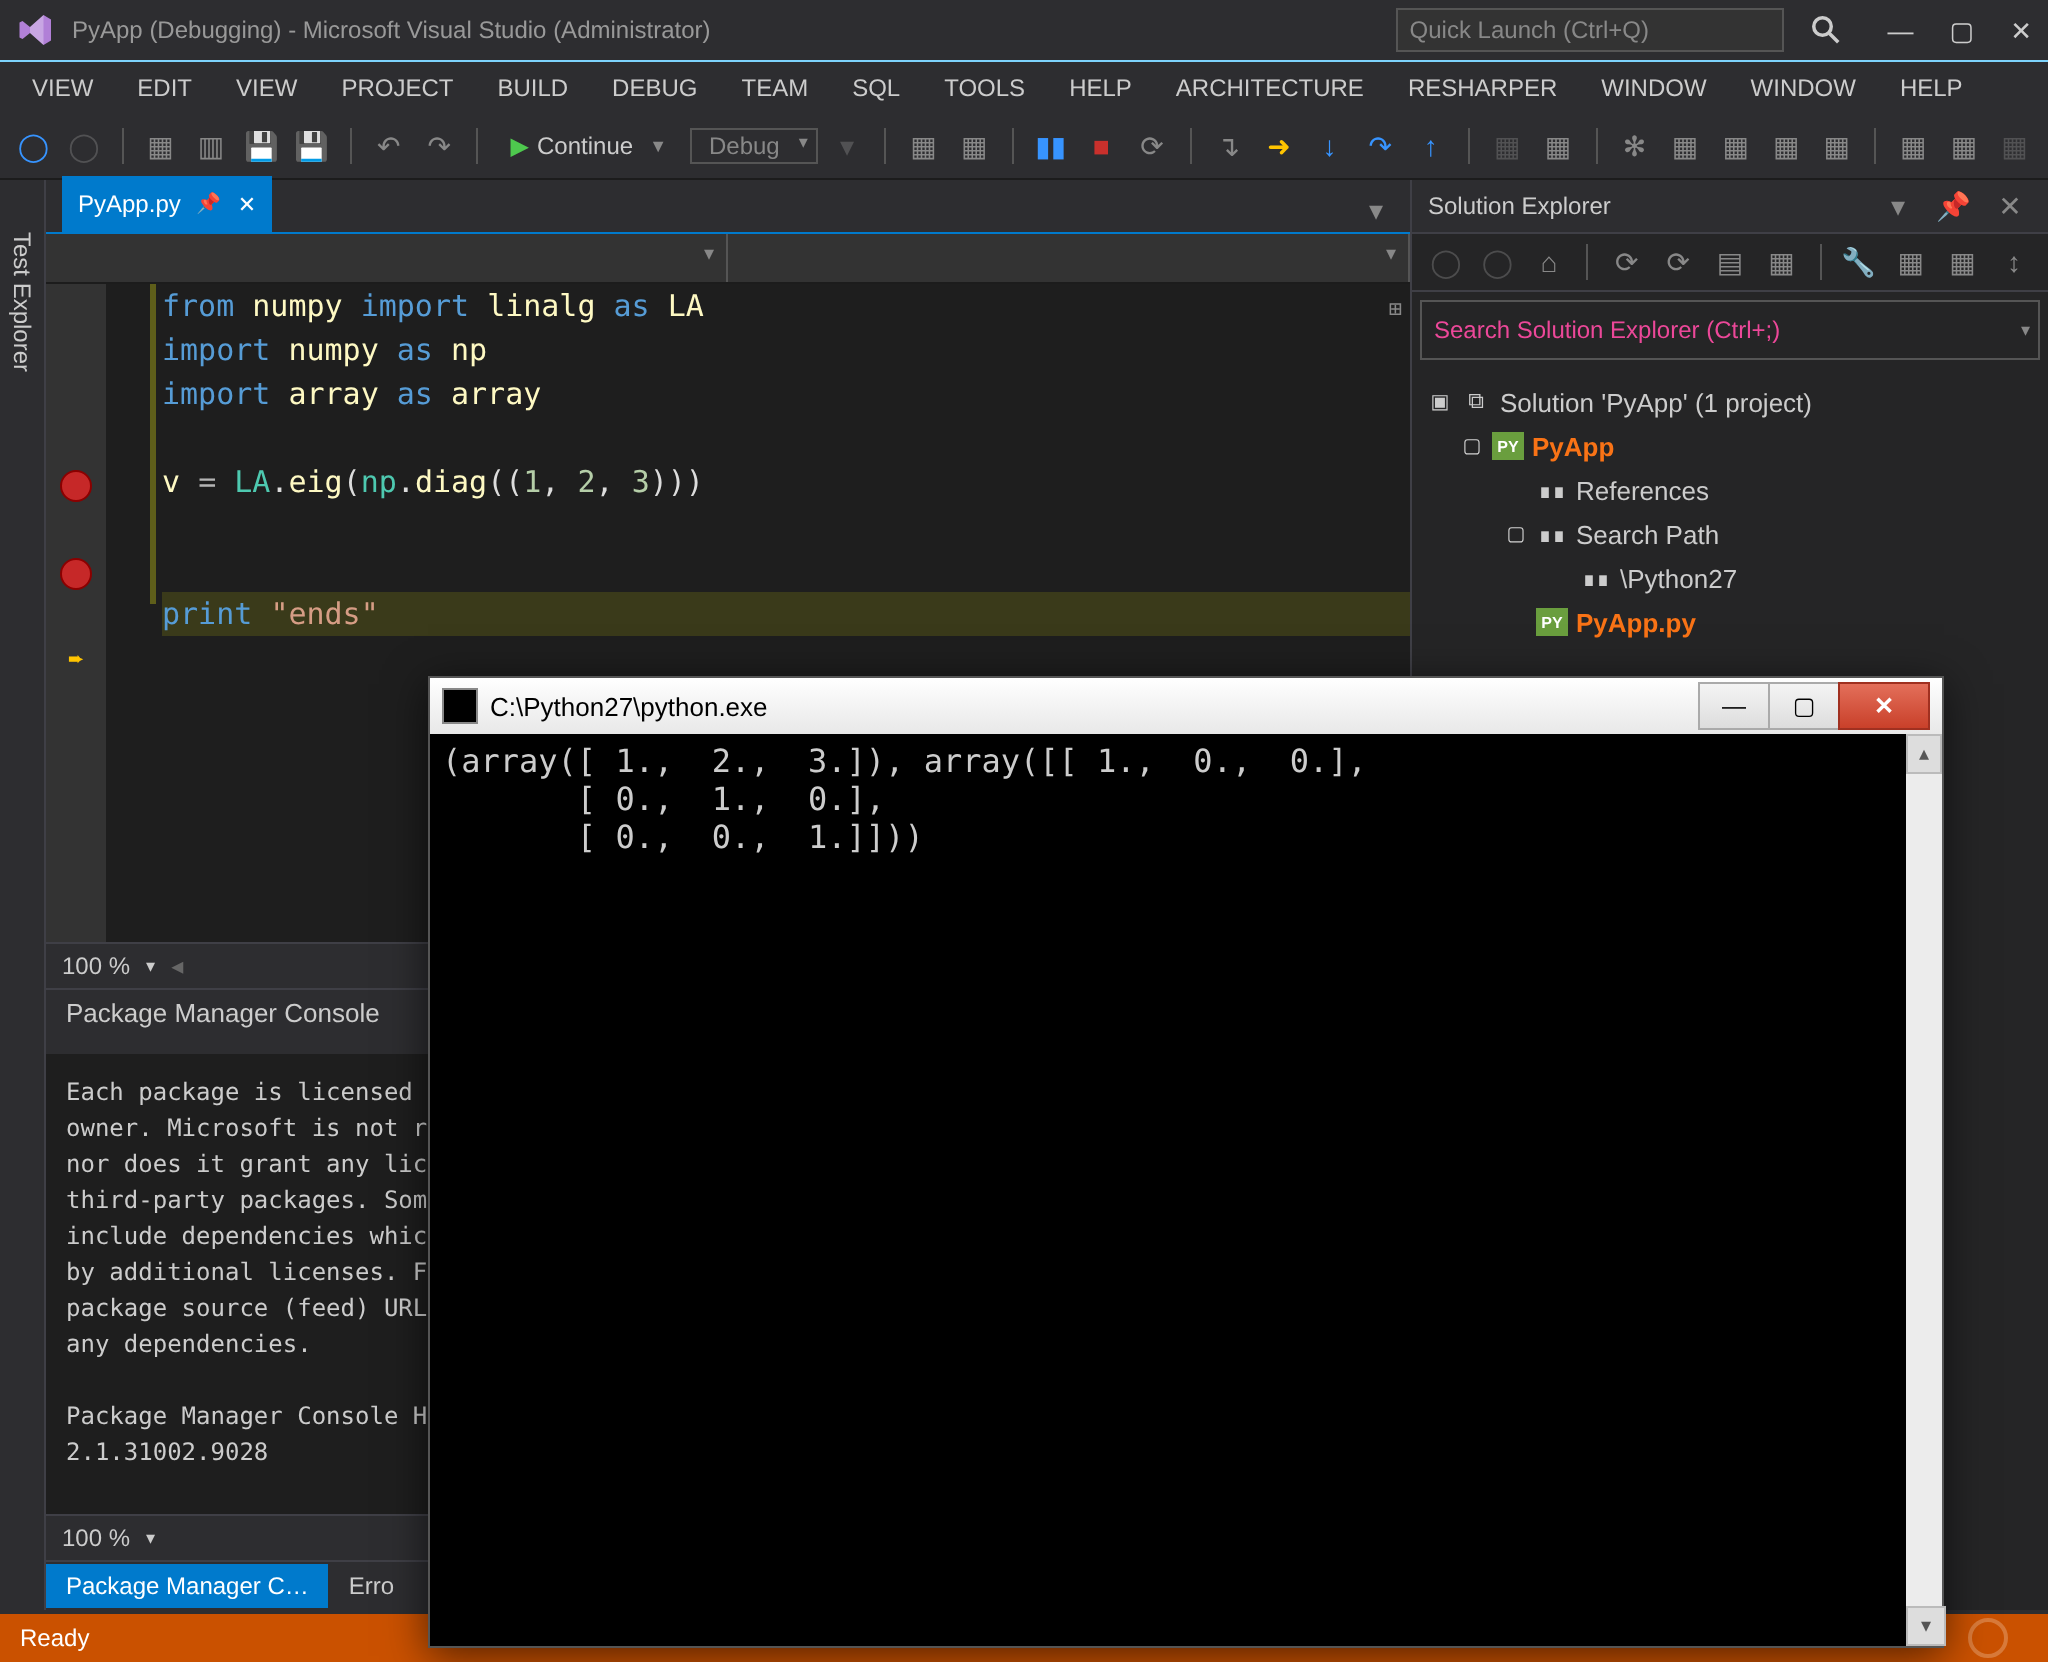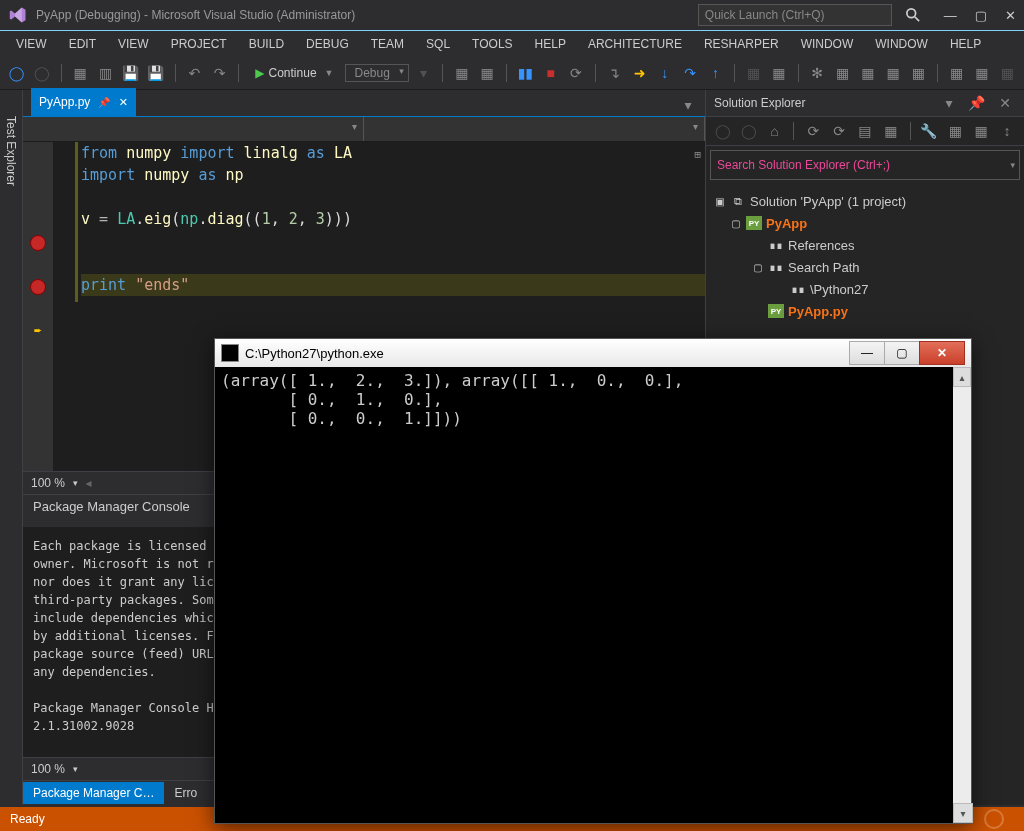--- a/index.html
+++ b/index.html
@@ -203,20 +203,21 @@
         <div class="gline"></div>
         <div class="gline">
             <div class="bp-arrow">➨</div>
           </div>
       </div>
       <div style="width:22px;background:#1e1e1e"></div>
       <div class="code-lines">
         <div class="stripe"></div>
         <div><span class="kw">from </span><span class="fn">numpy </span><span class="kw">import </span><span class="fn">linalg </span><span class="kw">as </span><span class="fn">LA</span></div>
         <div><span class="kw">import </span><span class="fn">numpy </span><span class="kw">as </span><span class="fn">np</span></div>
+        <div><span class="kw">import </span><span class="fn">array </span><span class="kw">as </span><span class="fn">array</span></div>
         <div>&nbsp;</div>
         <div><span class="fn">v </span><span class="op">= </span><span class="mod">LA</span><span>.</span><span class="fn">eig</span><span>(</span><span class="mod">np</span><span>.</span><span class="fn">diag</span><span>((</span><span class="num">1</span><span>, </span><span class="num">2</span><span>, </span><span class="num">3</span><span>)))</span></div>
         <div>&nbsp;</div>
         <div>&nbsp;</div>
         <div style="background:#3a3a1a;width:100%"><span class="kw">print </span><span class="str">"ends"</span></div>
       </div>
     </div>
     <div class="zoom-bar">
       <span>100 %</span>
       <span style="font-size:9px">▾</span>

